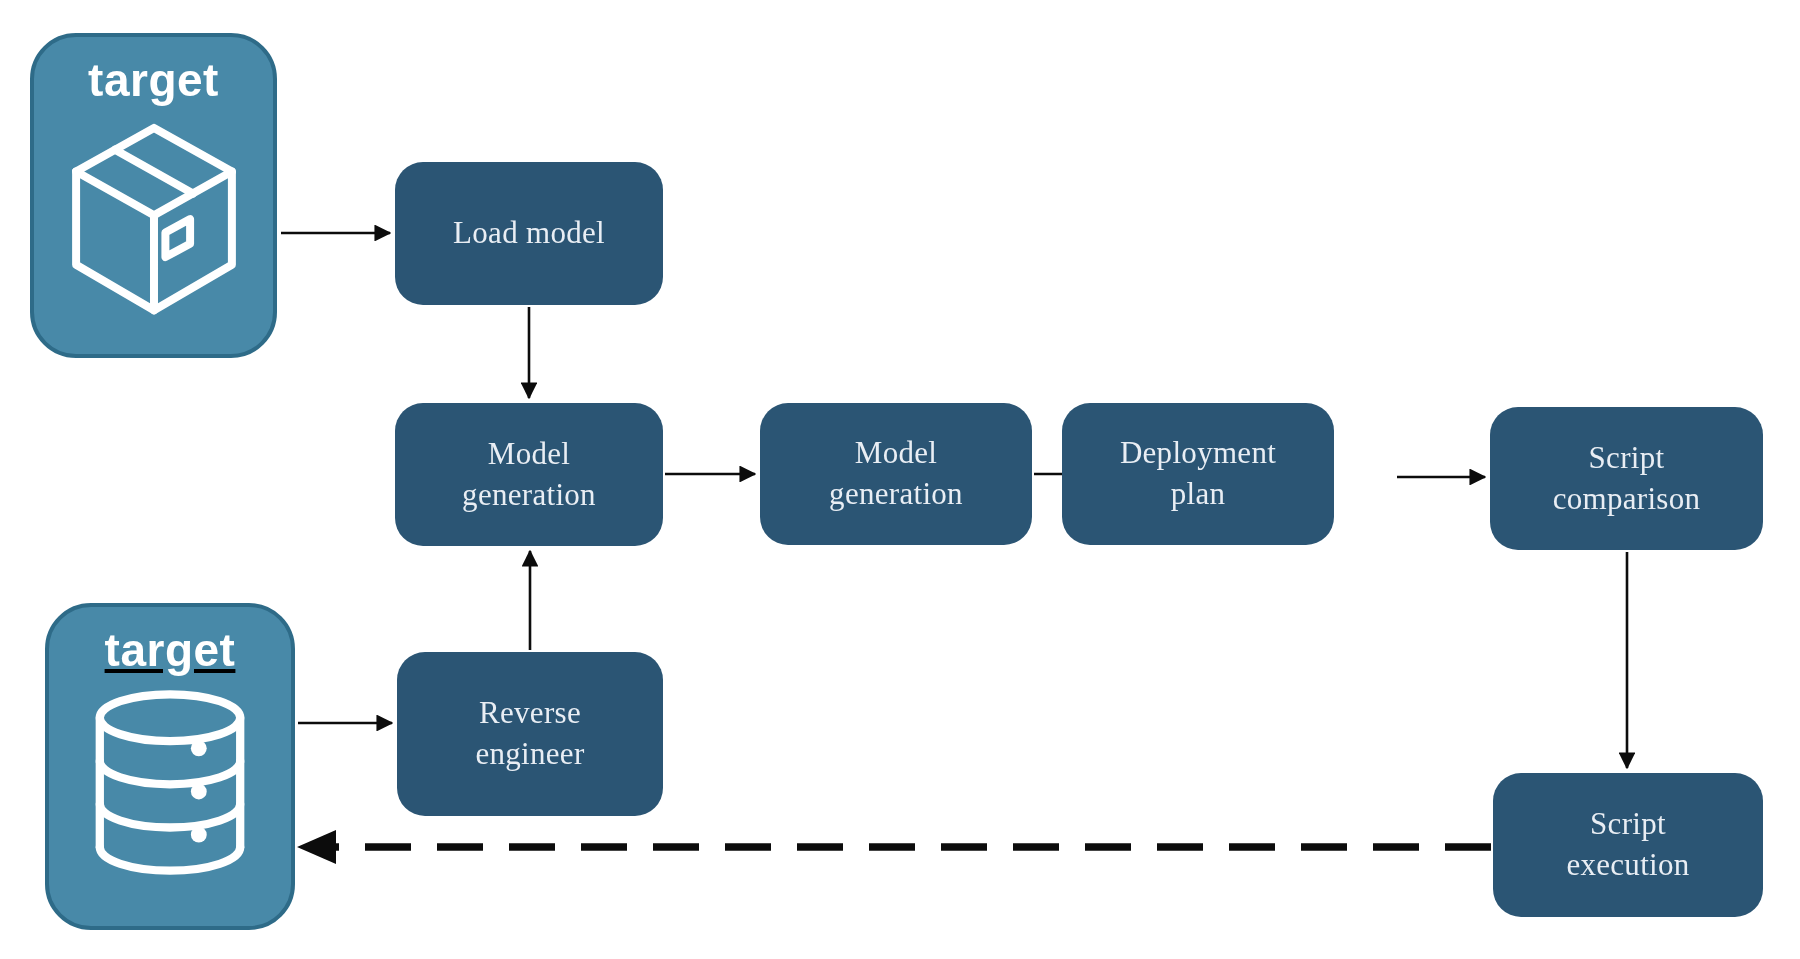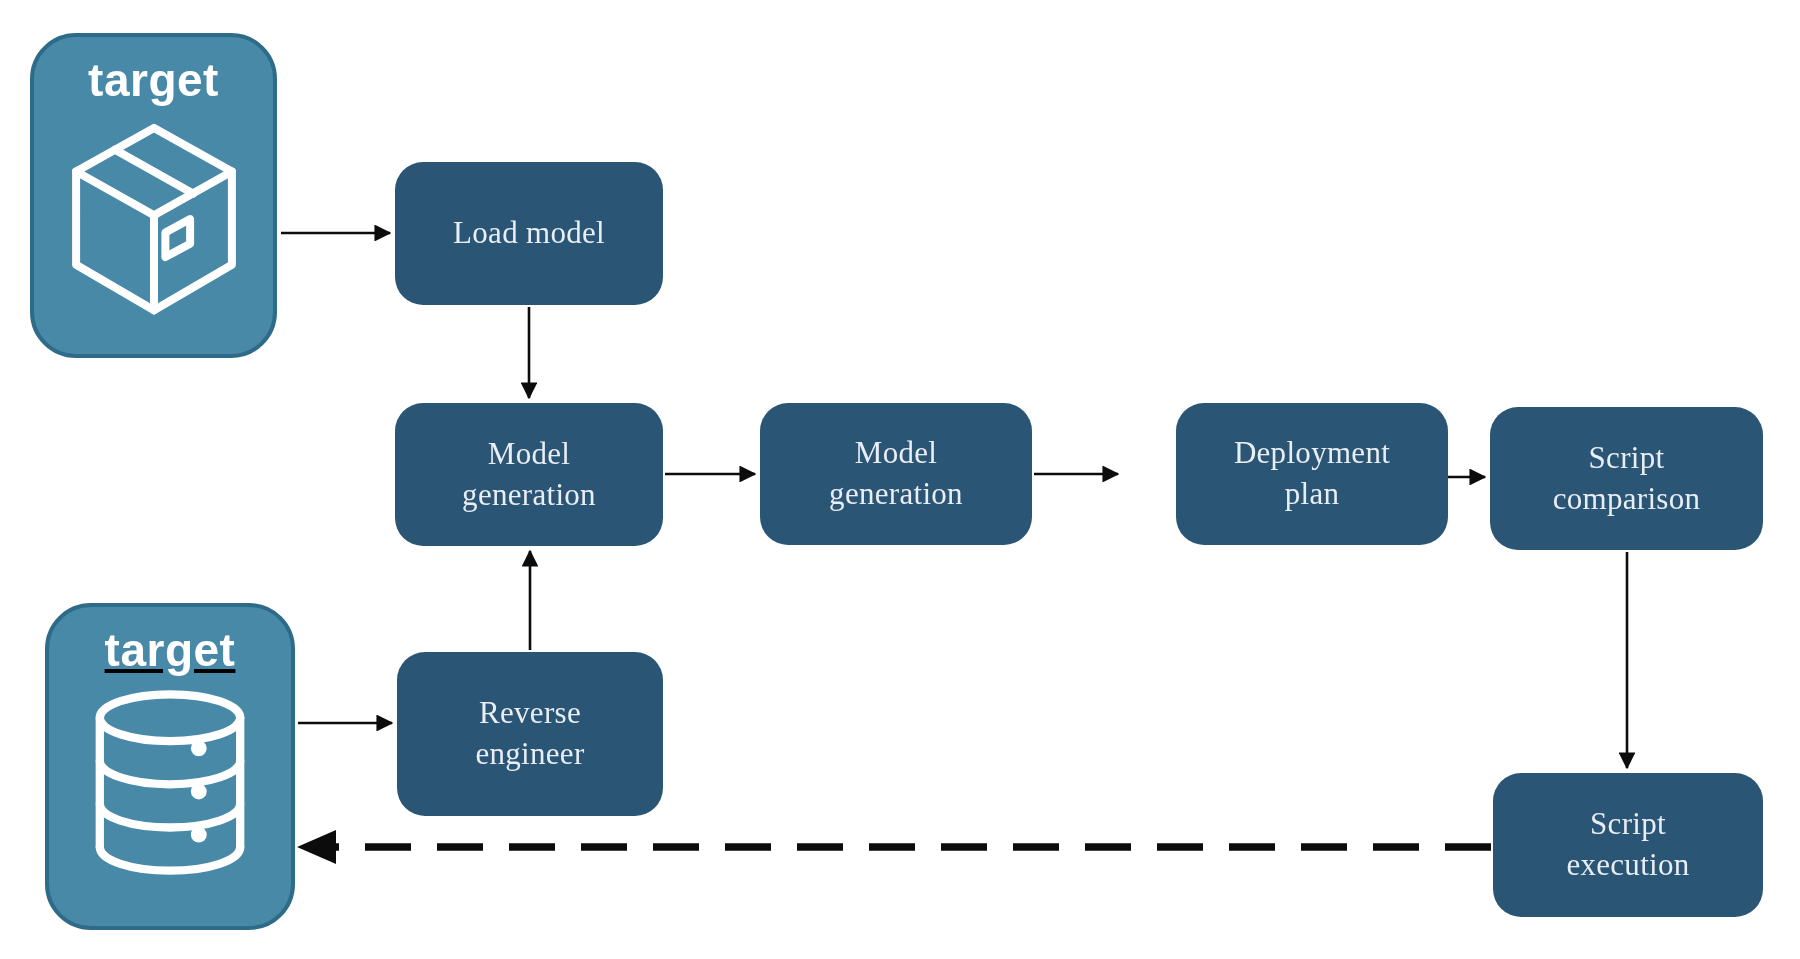--- a/index.html
+++ b/index.html
@@ -122,21 +122,21 @@
   <div class="node" style="left:395px; top:403px; width:268px; height:143px;">
     <span>Model</span>
     <span>generation</span>
   </div>
 
   <div class="node" style="left:760px; top:403px; width:272px; height:142px;">
     <span>Model</span>
     <span>generation</span>
   </div>
 
-  <div class="node" style="left:1176px; top:403px; width:272px; height:142px;">
+  <div class="node" style="left:1062px; top:403px; width:272px; height:142px;">
     <span>Deployment</span>
     <span>plan</span>
   </div>
 
   <div class="node" style="left:1490px; top:407px; width:273px; height:143px;">
     <span>Script</span>
     <span>comparison</span>
   </div>
 
   <div class="node" style="left:1493px; top:773px; width:270px; height:144px;">

